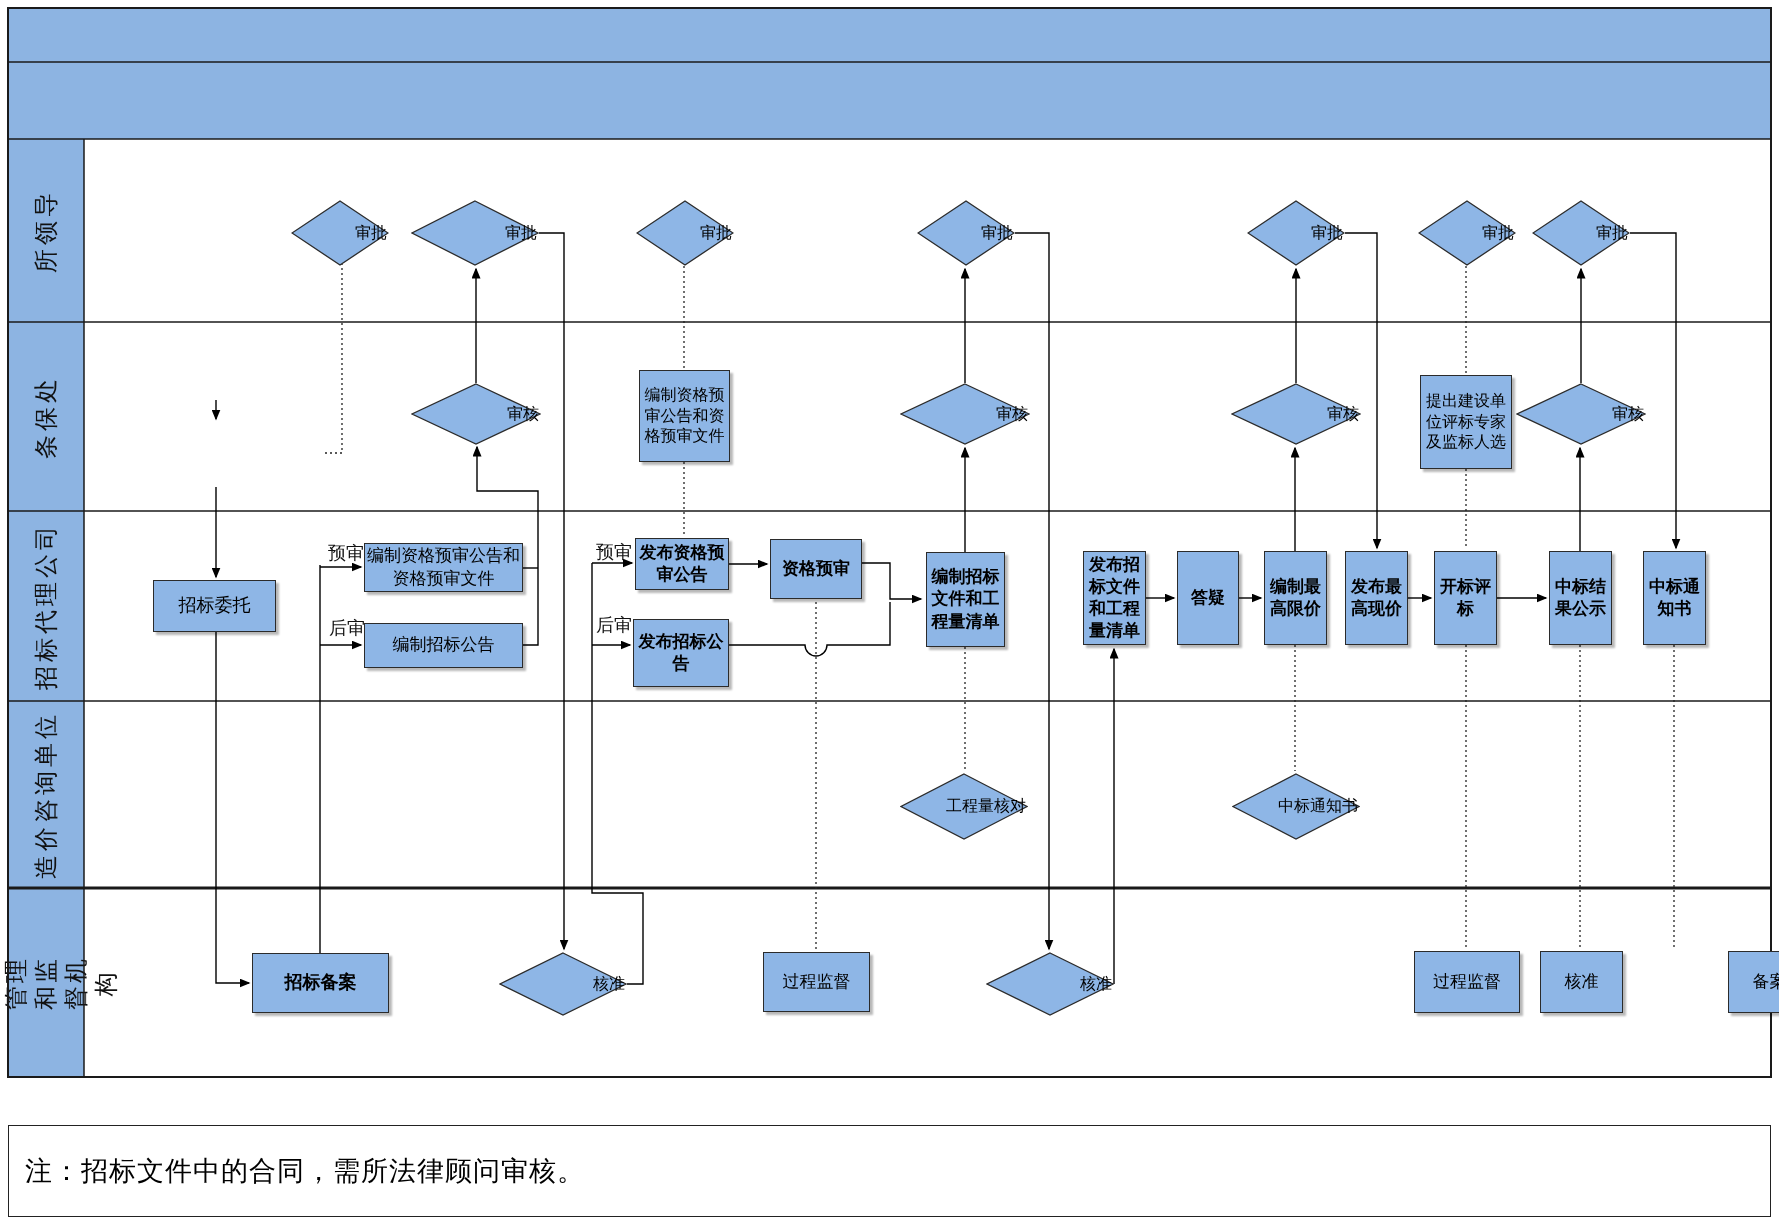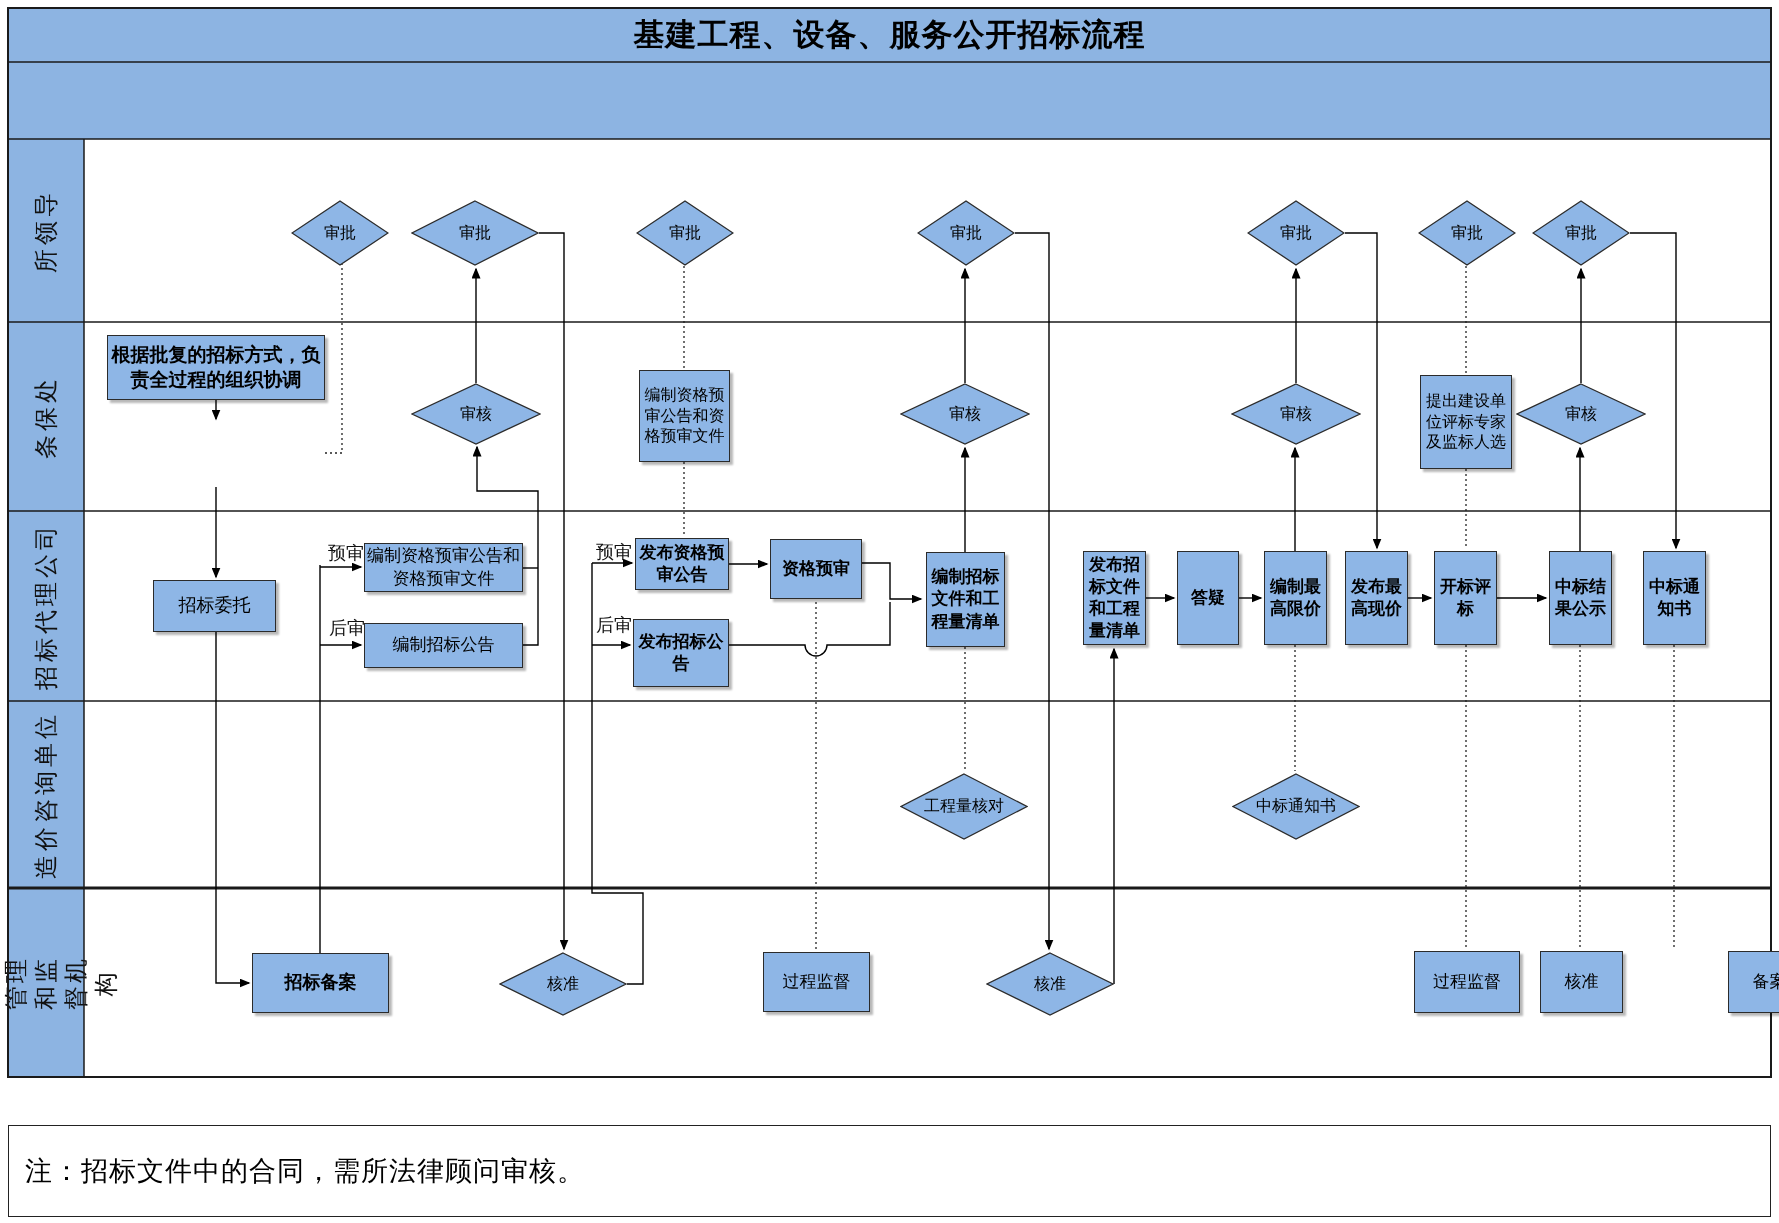--- a/index.html
+++ b/index.html
@@ -20,39 +20,36 @@
     position:absolute;left:8px;width:76px;display:flex;align-items:center;justify-content:center;
   }
   .lane-label .vtxt{
     transform:rotate(-90deg);transform-origin:center;white-space:nowrap;
     font-size:24px;letter-spacing:4px;color:#111;
   }
   .lane-label .vtxt.wrap{white-space:normal;width:176px;text-align:center;line-height:1.25;letter-spacing:3px;}
   svg#wires{position:absolute;left:0;top:0;z-index:1;}
   .node{position:absolute;z-index:2;display:flex;align-items:center;justify-content:center;text-align:center;box-sizing:border-box;}
   .node.rect{background:#8eb6e6;border:1.2px solid #2b2b2b;box-shadow:2.5px 2.5px 2px rgba(0,0,0,0.28);}
-  .node.diam{background:transparent;border:none;}
+  .node.diam{background:transparent;border:none;justify-content:flex-end;}
   .node.diam svg{position:absolute;left:0;top:0;}
   .node .lbl{position:relative;z-index:3;line-height:1.3;padding:0 2px;}
   .edge-label{position:absolute;z-index:3;font-size:18px;color:#111;}
   .notebox{
     position:absolute;left:8px;top:1125px;width:1761px;height:90px;
     border:1.6px solid #222;display:flex;align-items:center;z-index:2;background:#fff;
   }
   .notebox span{font-size:27px;padding-left:16px;letter-spacing:1px;}
 </style>
 </head>
 <body>
 
 <div id="stage">
 
   <div class="band" style="left:8px;top:8px;width:1763px;height:131px;"></div>
-  <div class="titlebar">
-    <span>基建工程、设备、服务公开招标流程</span>
-  </div>
 
   <div class="band" style="left:8px;top:139px;width:76px;height:938px;"></div>
 
   <div class="lane-label" style="top:139px;height:183px;">
     <span class="vtxt">所领导</span>
   </div>
   <div class="lane-label" style="top:322px;height:189px;">
     <span class="vtxt">条保处</span>
   </div>
   <div class="lane-label" style="top:511px;height:190px;">
@@ -189,23 +186,20 @@
         <polygon points="65,1 129,31 65,61 1,31" fill="#8eb6e6" stroke="#2b2b2b" stroke-width="1.3"></polygon>
       </svg>
       <span class="lbl" style="font-size: 16px;">审核</span>
     </div>
     <div class="node diam" style="left: 1516px; top: 383px; width: 130px; height: 62px;">
       <svg width="130" height="62">
         <polygon points="65,1 129,31 65,61 1,31" fill="#8eb6e6" stroke="#2b2b2b" stroke-width="1.3"></polygon>
       </svg>
       <span class="lbl" style="font-size: 16px;">审核</span>
     </div>
-    <div class="node rect" style="left: 107px; top: 335px; width: 218px; height: 65px;">
-      <span class="lbl" style="font-size: 19px; font-weight: bold;">根据批复的招标方式，负责全过程的组织协调</span>
-    </div>
     <div class="node rect" style="left: 639px; top: 370px; width: 91px; height: 92px;">
       <span class="lbl" style="font-size: 16px;">编制资格预审公告和资格预审文件</span>
     </div>
     <div class="node rect" style="left: 1420px; top: 375px; width: 92px; height: 94px;">
       <span class="lbl" style="font-size: 16px;">提出建设单位评标专家及监标人选</span>
     </div>
     <div class="node rect" style="left: 153px; top: 580px; width: 123px; height: 52px;">
       <span class="lbl" style="font-size: 18px;">招标委托</span>
     </div>
     <div class="node rect" style="left: 364px; top: 543px; width: 159px; height: 49px;">

